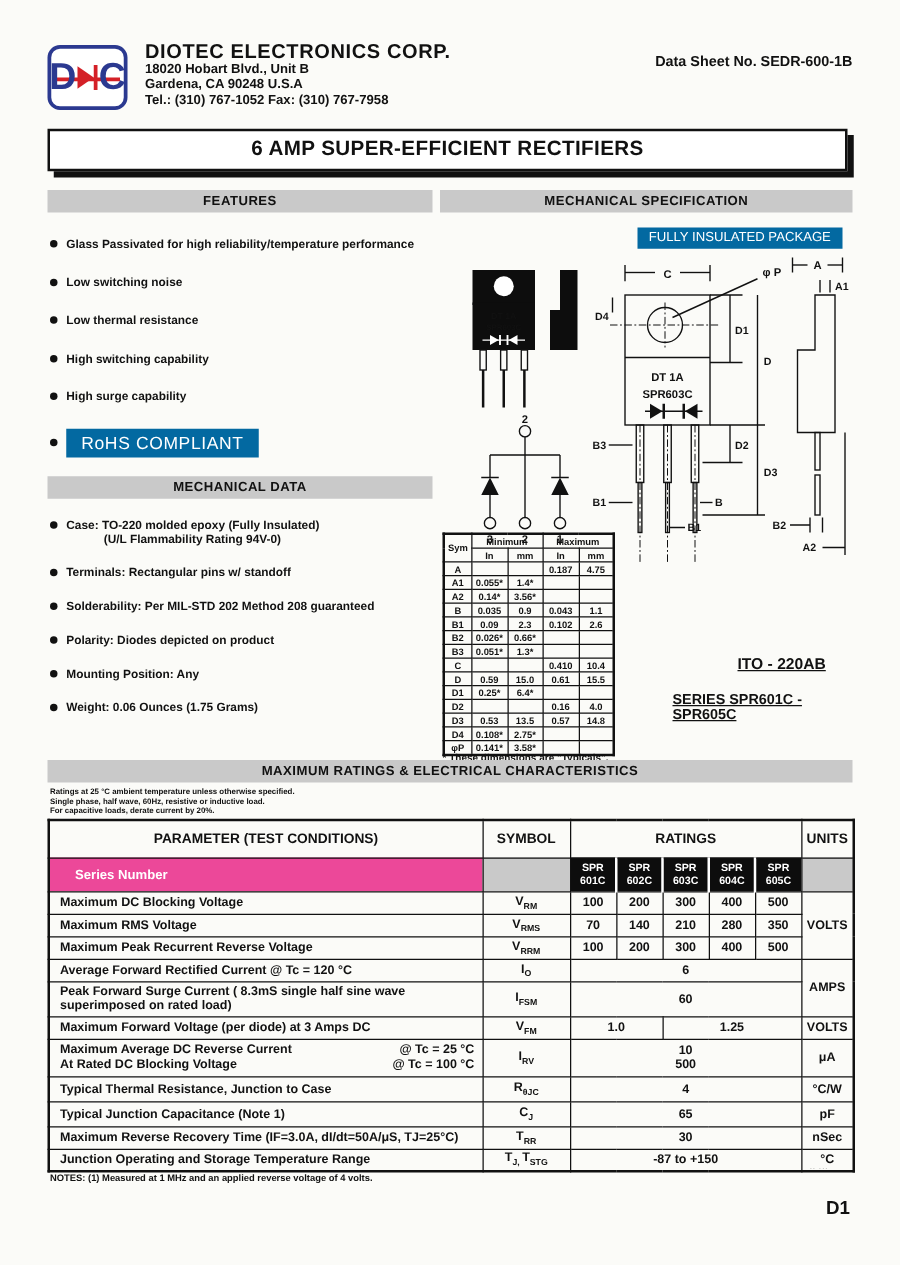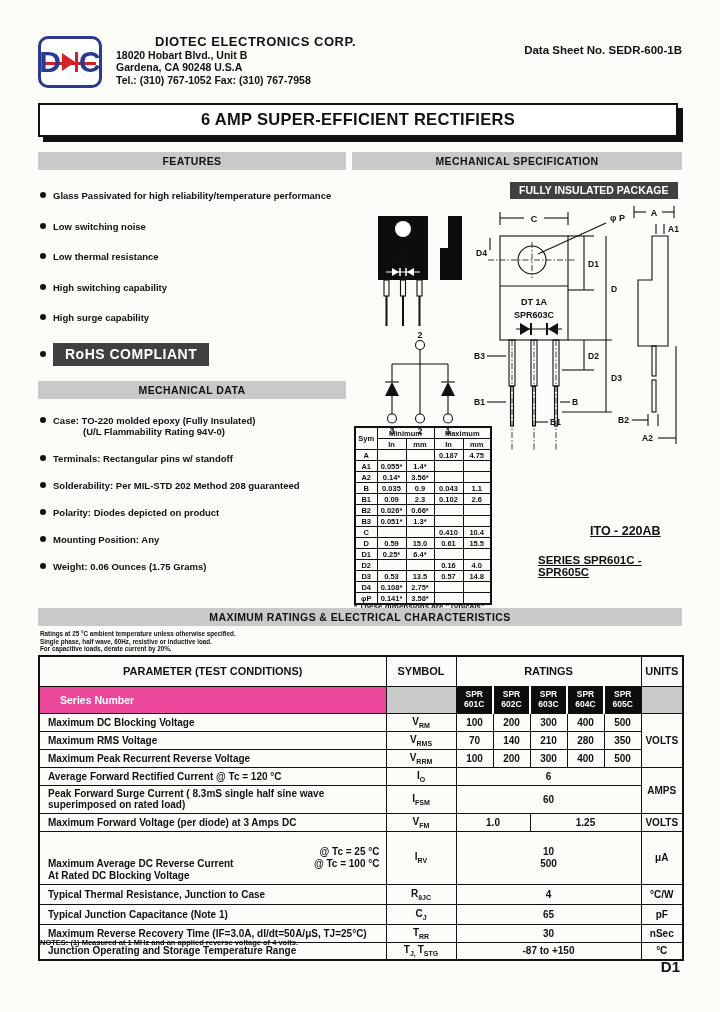--- a/index.html
+++ b/index.html
@@ -10,32 +10,32 @@
   .header { position:absolute; left:38px; top:36px; width:644px; display:flex; }
   .logo { position:relative; width:64px; height:52px; border:3px solid #2b3990; border-radius:10px;
           background:#fff; display:flex; align-items:center; justify-content:center; gap:1px; }
   .logo-line { position:absolute; left:3px; right:3px; top:23px; height:2.5px; background:#d42027; }
   .logo-letter { position:relative; font-size:30px; font-weight:bold; color:#2b3990; line-height:1;
                  font-family:"Liberation Sans", sans-serif; z-index:1; }
   .logo-diode { position:relative; z-index:1; display:flex; align-items:center; }
   .logo-tri { width:0; height:0; border-left:13px solid #d42027; border-top:9px solid transparent; border-bottom:9px solid transparent; }
   .logo-bar { width:3px; height:20px; background:#d42027; }
   .company-block { margin-left:14px; line-height:12.5px; }
-  .company-name { font-size:13px; font-weight:bold; letter-spacing:.5px;margin-left:39px; }
+  .company-name { font-size:16px; font-weight:bold; letter-spacing:.5px; }
   .company-line { font-size:10.5px; font-weight:bold; }
   .ds-no { margin-left:auto; font-size:11.5px; font-weight:bold; padding-top:8px; }
 
   
   .titlebar { position:absolute; left:38px; top:103px; width:640px; border:2.5px solid #111; background:#fff;
               box-shadow:5px 5px 0 #111; text-align:center; padding:5px 0 6px; }
   .titlebar span { font-size:16.5px; font-weight:bold; letter-spacing:.3px; }
 
   
   .graybar { background:#c9c9c9; text-align:center; font-size:10.5px; font-weight:bold; padding:3px 0; letter-spacing:.4px; }
-  .blackbox { background:#404040; color:#fff; font-weight:bold; display:inline-block; }
+  .blackbox { background:#0369a1; color:#fff; font-weight:normal; display:inline-block; }
 
   
   .left-col  { position:absolute; left:38px;  top:152px; width:308px; height:458px; }
   .right-col { position:absolute; left:352px; top:152px; width:330px; height:458px; }
 
   .feat-list { list-style:none; margin-top:20px; }
   .feat-list li { position:relative; font-size:9.5px; font-weight:bold; padding-left:15px; margin-bottom:19.5px; }
   .bullet { position:absolute; left:2px; top:2px; width:6px; height:6px; border-radius:50%; background:#111; }
   .rohs-row { position:relative; padding-left:15px; margin-top:2px; }
   .rohs-box { font-size:14px; padding:3px 12px 4px; letter-spacing:.5px; }
@@ -74,21 +74,21 @@
   .series .sn-label { background:#ec4899; color:#fff; font-size:10.5px; padding-left:20px; }
   .series .sn-sym { background:#c9c9c9; }
   .series .sn-cell { background:#0d0d0d; color:#fff; font-size:8.5px; text-align:center; line-height:9.5px; }
   .series .sn-sep { border-left:2px solid #fff; }
   .pcell { font-size:10px; padding:2px 4px 2px 8px; height:18px; }
   .scell { font-size:10px; text-align:center; }
   .scell sub { font-size:7px; }
   .vcell { font-size:10px; text-align:center; }
   .ucell { font-size:10px; text-align:center; }
   .p2 { display:flex; justify-content:space-between; align-items:center; }
-  .p2 .lines { line-height:12px;margin-top:24px; }
+  .p2 .lines { line-height:12px; }
   .p2 .conds { text-align:right; line-height:12px; padding-right:2px; }
   .v2 { line-height:11.5px; }
   .notes { position:absolute; left:40px; top:938px; font-size:7.5px; font-weight:bold; }
   .revmark { position:absolute; left:648px; top:932px; font-size:4.5px; color:#333; letter-spacing:1px; }
   .pageno { position:absolute; right:40px; top:958px; font-size:15px; font-weight:bold; }
 </style>
 </head>
 <body>
 
 <div class="sheet">

